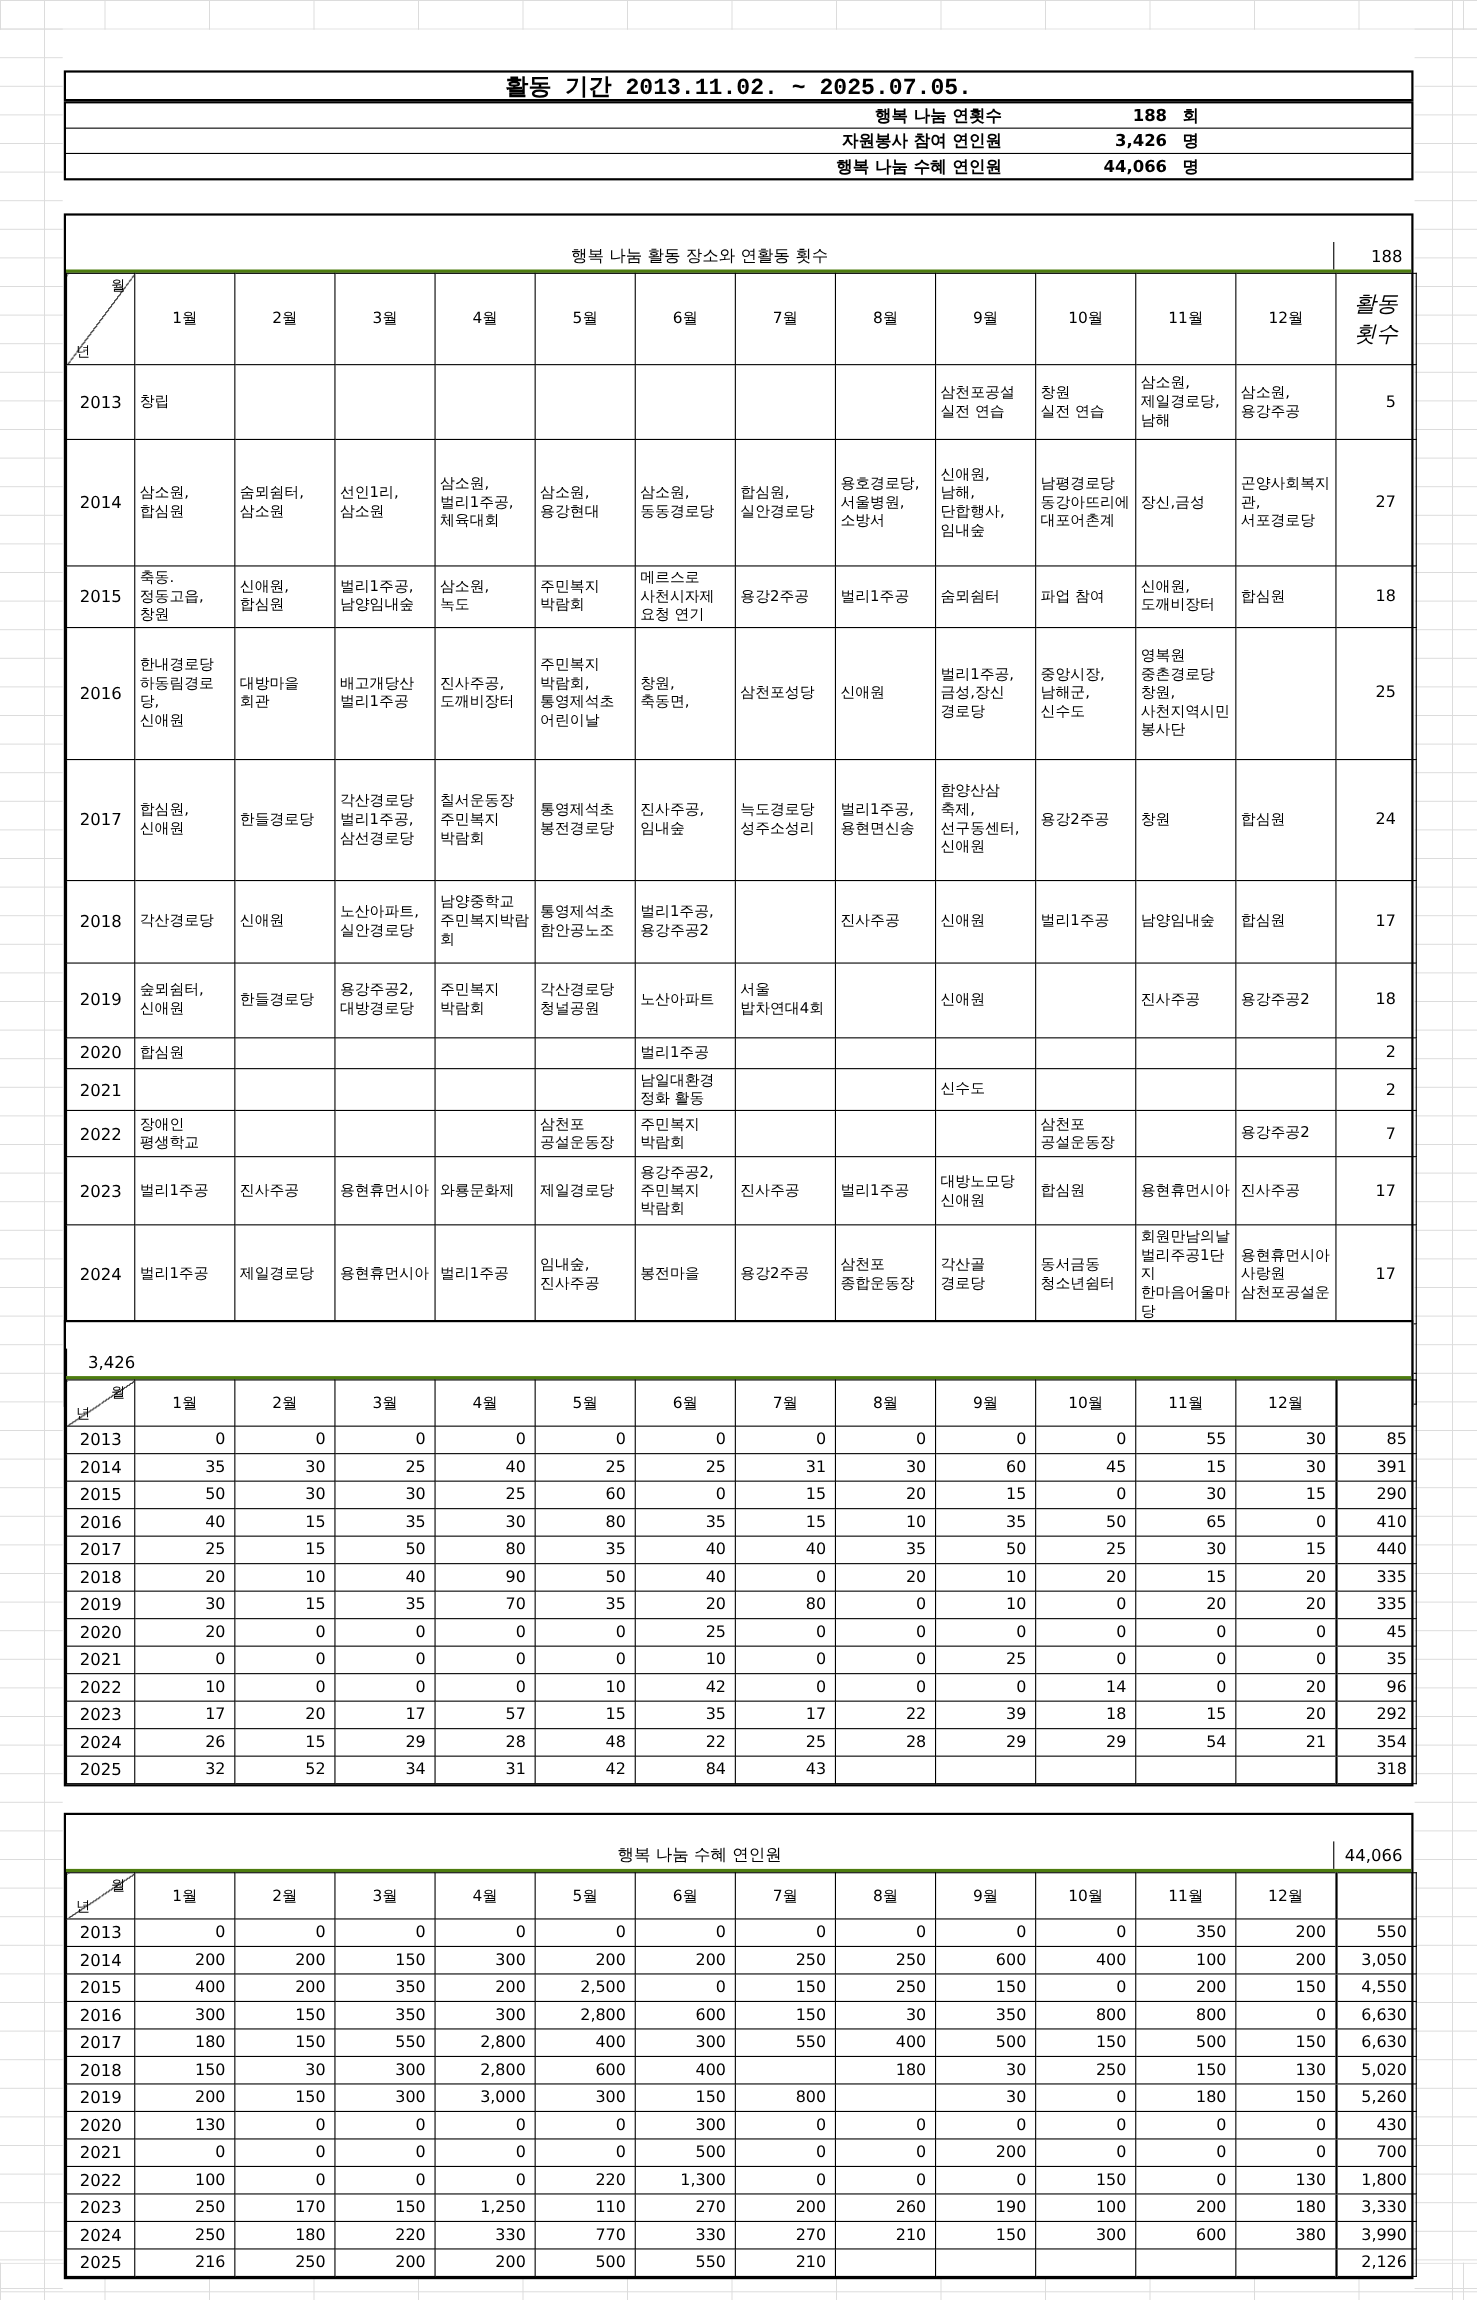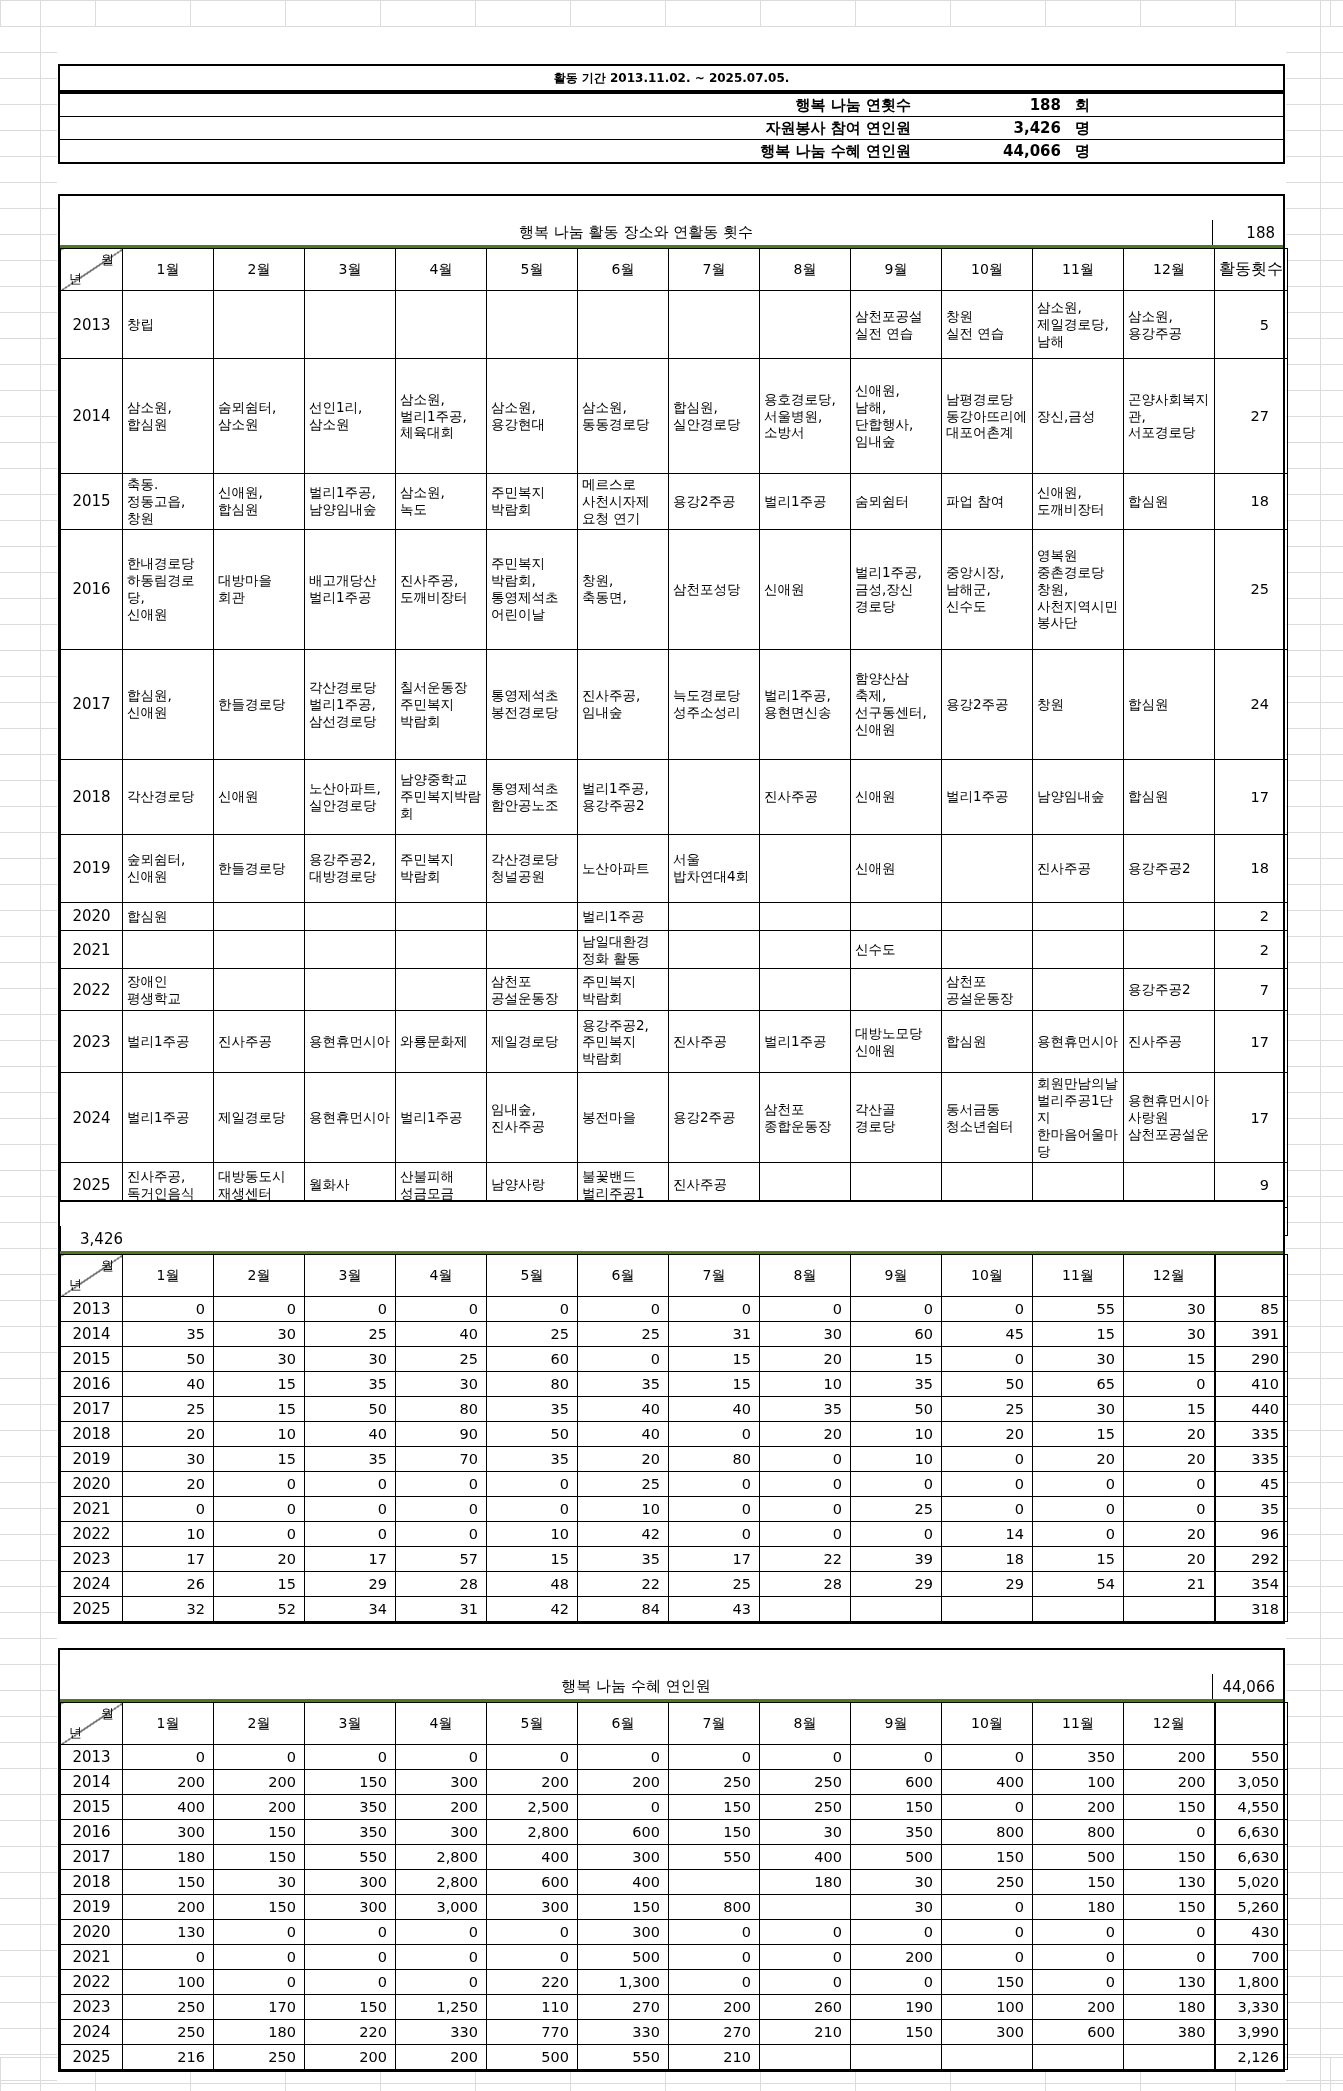--- a/index.html
+++ b/index.html
@@ -12,40 +12,40 @@
       linear-gradient(to bottom,#dcdcdc 1px,transparent 1px);
     background-size:95px 26px;}
   .grid.top{left:0;top:0;width:1343px;height:27px;}
   .grid.left{left:0;top:0;width:57px;height:2091px;background-position:-55px 0;}
   .grid.right{left:1286px;top:0;width:57px;height:2091px;background-position:34px 0;}
   .grid.bottom{left:0;top:2057px;width:1343px;height:34px;}
 
   .hdrbox{position:absolute;left:58px;width:1223px;border:2px solid #000;background:#fff;
           display:flex;align-items:center;justify-content:center;font-weight:bold;}
   .title{top:30px;height:30px;font-size:19px;}
-  .period{top:64px;height:24px;font-size:12px;}
+  .period{top:64px;height:24px;font-size:21px;font-family:Liberation Mono, monospace;}
   .stats{position:absolute;left:58px;top:92px;width:1223px;border:2px solid #000000;background:#fff;}
   .stat-row{display:flex;height:22px;align-items:center;font-weight:bold;font-size:15px;}
   .stat-row + .stat-row{border-top:1px solid #000;}
   .stat-label{flex:1;text-align:right;}
   .stat-value{width:150px;text-align:right;}
   .stat-unit{width:222px;text-align:left;padding-left:14px;box-sizing:border-box;}
 
   .tblbox{position:absolute;left:58px;width:1223px;border:2px solid #000;background:#fff;}
   .t1{top:194px;}
   .t2{top:1200px;}
   .t3{top:1648px;}
   .ttl-row{display:flex;border-bottom:3px solid #4d7c0f;height:25px;align-items:center;font-size:15px;margin-top:24px;}
   .ttl{flex:1;text-align:center;}
   .ttl-total{width:71px;text-align:right;padding-right:8px;border-left:1px solid #000;
              align-self:stretch;display:flex;align-items:center;justify-content:flex-end;box-sizing:border-box;}
   table{border-collapse:collapse;table-layout:fixed;width:100%;}
   th,td{border:1px solid #000;overflow:hidden;font-weight:normal;box-sizing:border-box;}
   th.mh{font-size:14px;text-align:center;vertical-align:middle;padding:2px 4px;height:42px;}
-  th.lh{font-size:16px;text-align:center;vertical-align:middle;padding:0;}
+  th.lh{font-size:20px;text-align:center;vertical-align:middle;padding:14px;font-style:italic;}
   .corner{position:relative;padding:0;height:42px;
     background:linear-gradient(to bottom right,transparent calc(50% - .6px),#444 calc(50% - .6px),#444 calc(50% + .6px),transparent calc(50% + .6px));}
   .corner .c-top{position:absolute;top:2px;right:8px;font-size:13px;}
   .corner .c-bot{position:absolute;bottom:2px;left:8px;font-size:13px;}
   th.yr{font-size:15px;text-align:center;vertical-align:middle;padding:0 2px;}
   td.loc{font-size:13.5px;line-height:1.25;text-align:left;vertical-align:middle;
          padding:2px 4px;white-space:pre-wrap;word-break:break-all;}
   td.num{font-size:14.5px;text-align:right;padding:1px 8px;vertical-align:middle;height:25px;}
   td.tot{font-size:14.5px;text-align:right;vertical-align:middle;padding:1px 18px 1px 2px;}
   .t2 td.tot,.t3 td.tot{padding-right:8px;}

